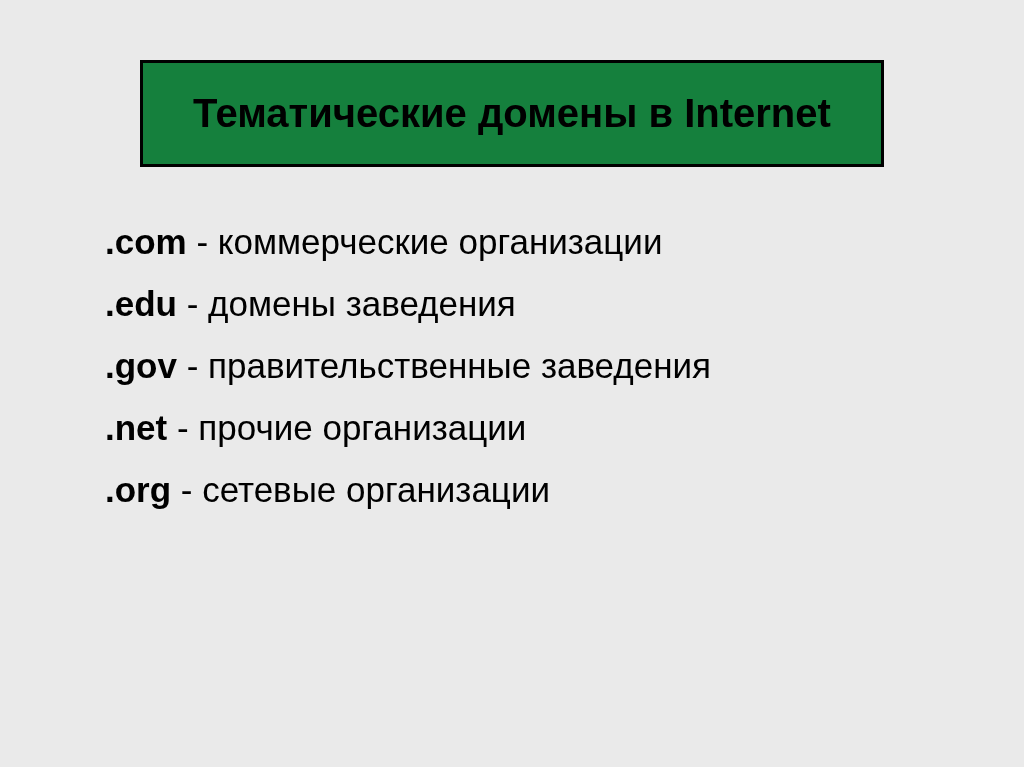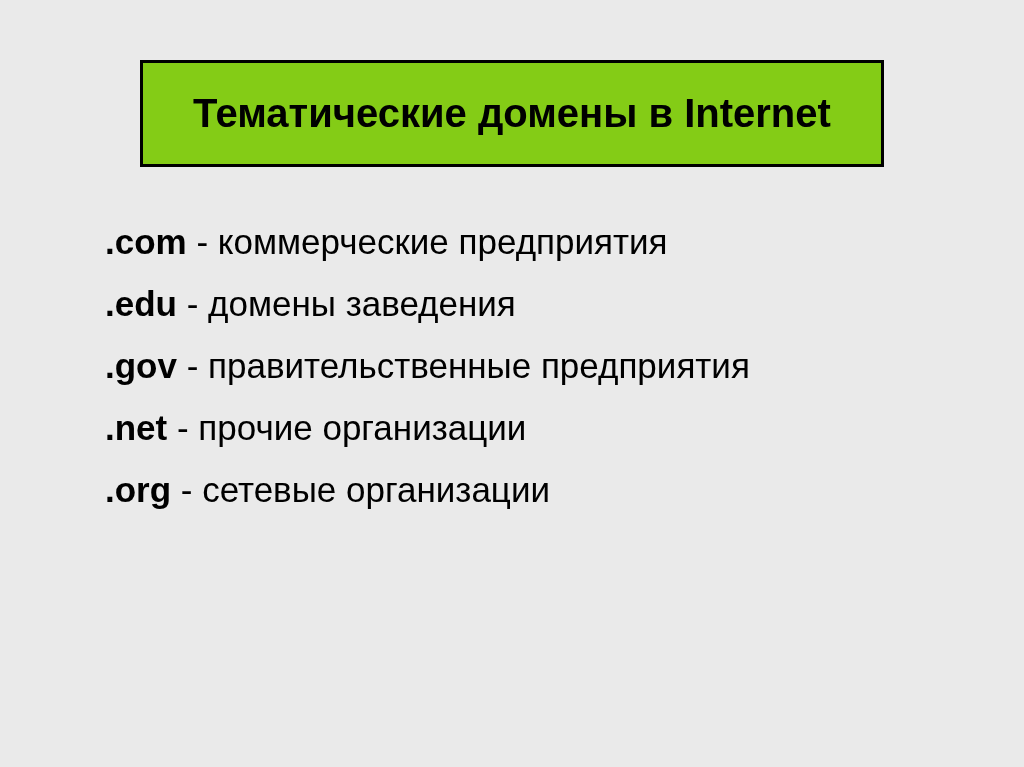--- a/index.html
+++ b/index.html
@@ -11,21 +11,21 @@
       width: 1024px;
       height: 767px;
       background-color: #eaeaea;
       font-family: Arial, Helvetica, sans-serif;
       display: flex;
       flex-direction: column;
       align-items: center;
       padding-top: 60px;
     }
     .title-box {
-      background-color: #84cc16;
+      background-color: #15803d;
       border: 3px solid #000;
       padding: 28px 50px;
       margin-bottom: 55px;
     }
     .title-text {
       font-size: 40px;
       font-weight: bold;
       color: #000;
       text-align: center;
     }
@@ -49,27 +49,27 @@
   </style>
 </head>
 <body>
 
 <div class="title-box">
   <div class="title-text">Тематические домены в Internet</div>
 </div>
 
 <div class="domain-list">
   <div class="domain-item">
-    <span class="domain-code">.com</span><span class="domain-desc"> - коммерческие предприятия</span>
+    <span class="domain-code">.com</span><span class="domain-desc"> - коммерческие организации</span>
   </div>
   <div class="domain-item">
     <span class="domain-code">.edu</span><span class="domain-desc"> - домены заведения</span>
   </div>
   <div class="domain-item">
-    <span class="domain-code">.gov</span><span class="domain-desc"> - правительственные предприятия</span>
+    <span class="domain-code">.gov</span><span class="domain-desc"> - правительственные заведения</span>
   </div>
   <div class="domain-item">
     <span class="domain-code">.net</span><span class="domain-desc"> - прочие организации</span>
   </div>
   <div class="domain-item">
     <span class="domain-code">.org</span><span class="domain-desc"> - сетевые организации</span>
   </div>
 </div>
 
 </body></html>

